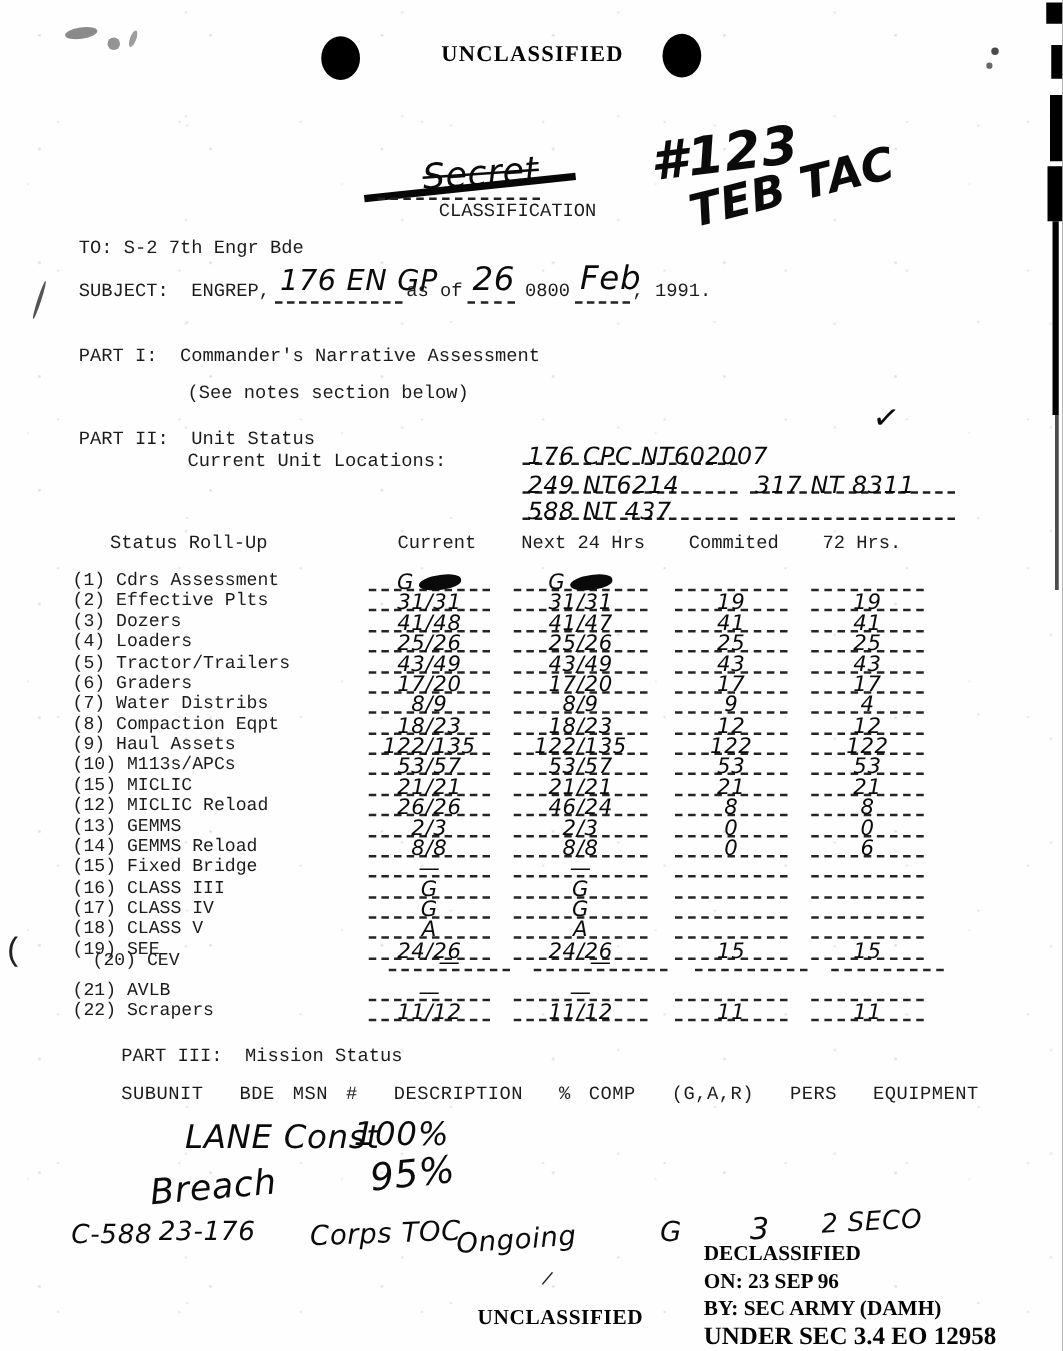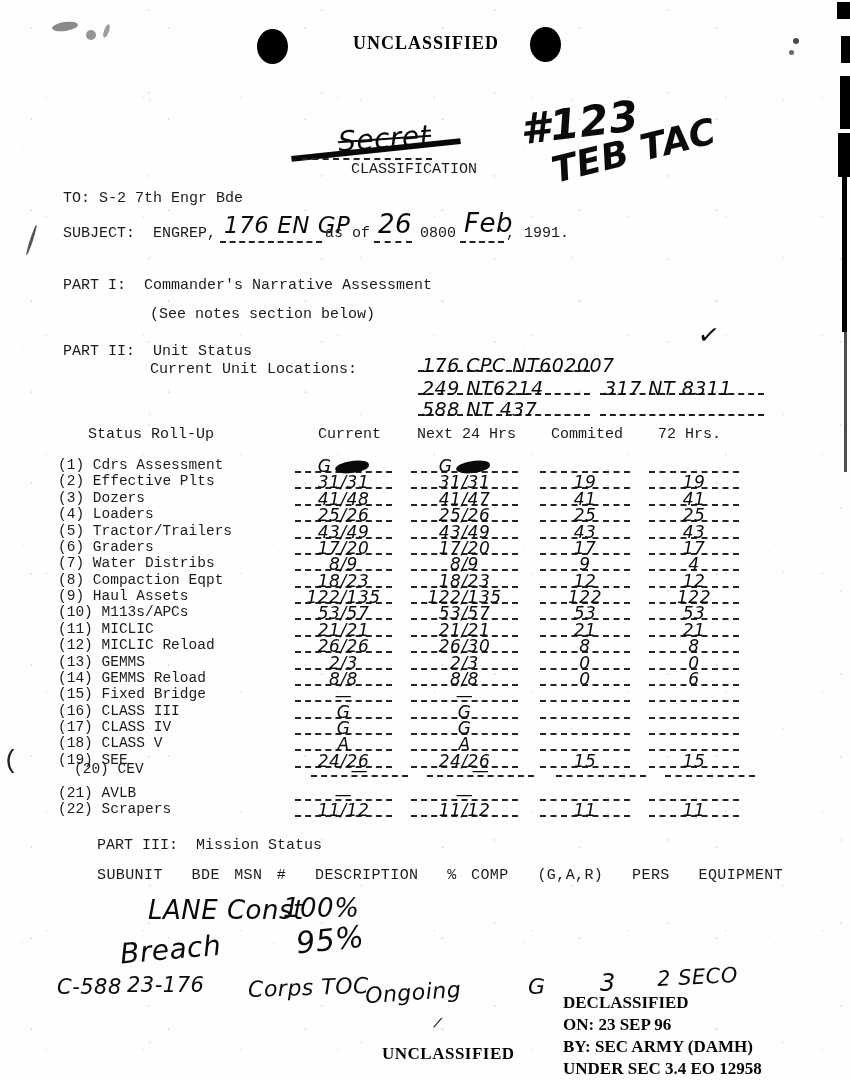--- a/index.html
+++ b/index.html
@@ -259,41 +259,41 @@
           <span class="hw hwv">53/57</span>
         </div>
         <div class="cell" style="left: 540px; width: 90px;">
           <span class="hw hwv">53</span>
         </div>
         <div class="cell" style="left: 649px; width: 90px;">
           <span class="hw hwv">53</span>
         </div>
       </div>
       <div class="rr" style="top: 163.8px;">
-        <span class="rr-label mono">(11) MICLIC</span>
+        <span class="rr-label mono">(15) MICLIC</span>
         <div class="cell" style="left: 295px; width: 97px;">
           <span class="hw hwv">21/21</span>
         </div>
         <div class="cell" style="left: 411px; width: 107px;">
           <span class="hw hwv">21/21</span>
         </div>
         <div class="cell" style="left: 540px; width: 90px;">
           <span class="hw hwv">21</span>
         </div>
         <div class="cell" style="left: 649px; width: 90px;">
           <span class="hw hwv">21</span>
         </div>
       </div>
       <div class="rr" style="top: 180.18px;">
         <span class="rr-label mono">(12) MICLIC Reload</span>
         <div class="cell" style="left: 295px; width: 97px;">
           <span class="hw hwv">26/26</span>
         </div>
         <div class="cell" style="left: 411px; width: 107px;">
-          <span class="hw hwv">26/30</span>
+          <span class="hw hwv">46/24</span>
         </div>
         <div class="cell" style="left: 540px; width: 90px;">
           <span class="hw hwv">8</span>
         </div>
         <div class="cell" style="left: 649px; width: 90px;">
           <span class="hw hwv">8</span>
         </div>
       </div>
       <div class="rr" style="top: 196.56px;">
         <span class="rr-label mono">(13) GEMMS</span>
@@ -461,19 +461,19 @@
   <div class="abs hw" style="left:248px;top:975px;font-size:22px;transform:rotate(-2deg);white-space:nowrap;">Corps TOC</div>
   <div class="abs hw" style="left:365px;top:980px;font-size:22px;transform:rotate(-4deg);">Ongoing</div>
   <div class="abs hw" style="left:528px;top:974px;font-size:22px;">G</div>
   <div class="abs hw" style="left:600px;top:969px;font-size:24px;">3</div>
   <div class="abs hw" style="left:657px;top:965px;font-size:21px;transform:rotate(-3deg);white-space:nowrap;">2 SECO</div>
 
   <div class="abs" style="left:563px;top:992px;">
     <div class="stamp" style="font-size:17px;line-height:22px;">DECLASSIFIED</div>
     <div class="stamp" style="font-size:17px;line-height:22px;">ON: 23 SEP 96</div>
     <div class="stamp" style="font-size:17px;line-height:22px;">BY: SEC ARMY (DAMH)</div>
-    <div class="stamp" style="font-size:17px;line-height:22px;">UNDER SEC 3.4 EO 12958</div>
+    <div class="stamp" style="font-size:20px;line-height:22px;">UNDER SEC 3.4 EO 12958</div>
   </div>
 
   <div class="abs mono" style="left:433px;top:1016px;transform:rotate(12deg);">/</div>
   <div class="abs stamp" style="left:382px;top:1044px;font-size:17px;letter-spacing:.5px;">UNCLASSIFIED</div>
 
 </div>
 
 </body></html>

